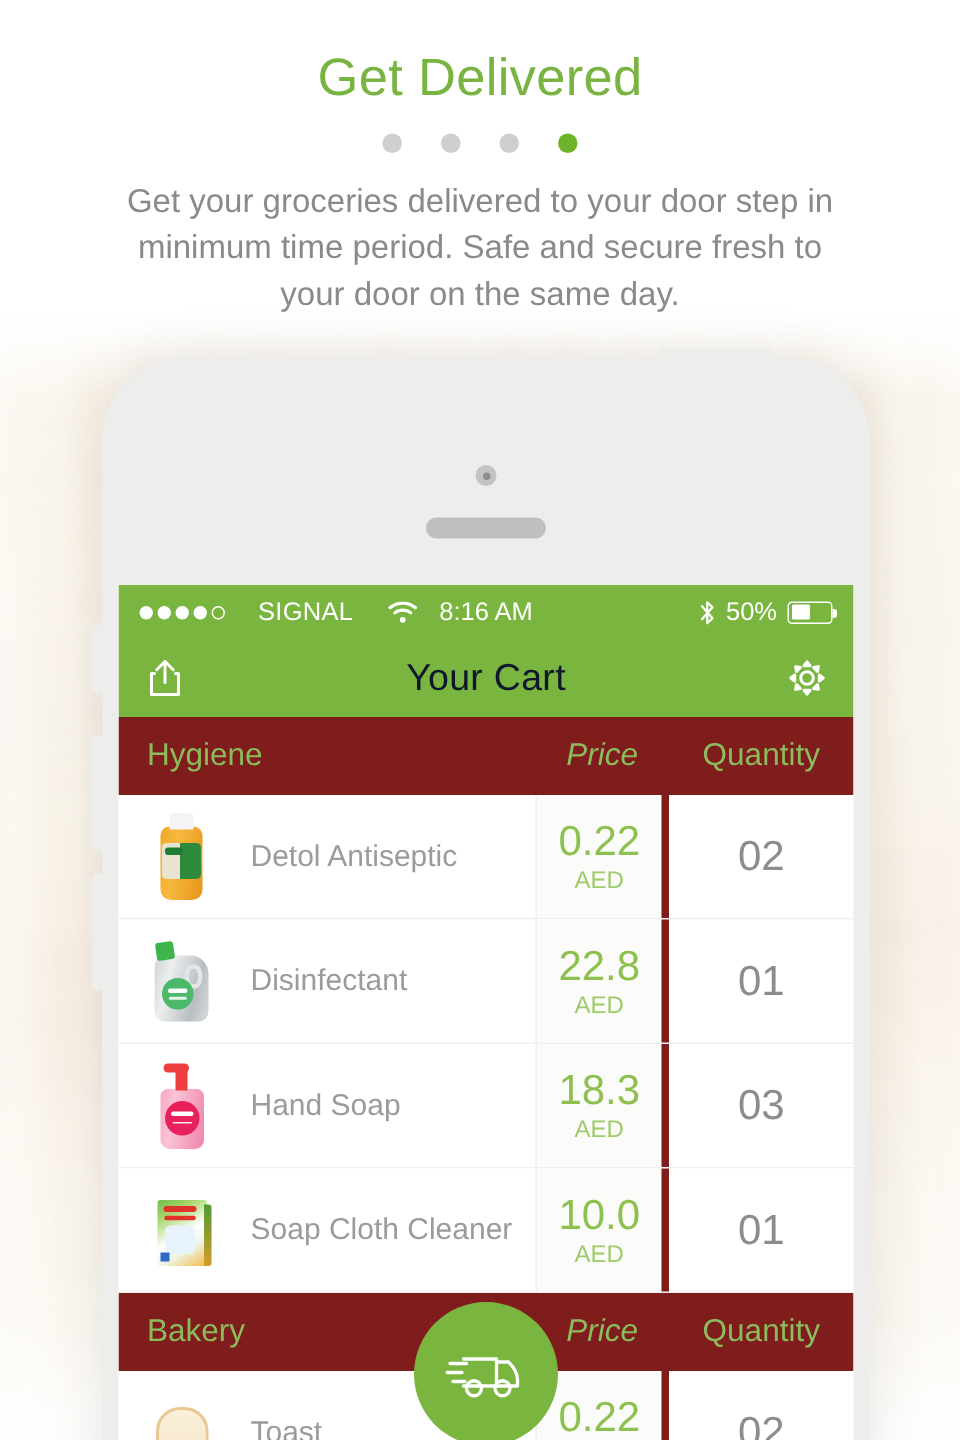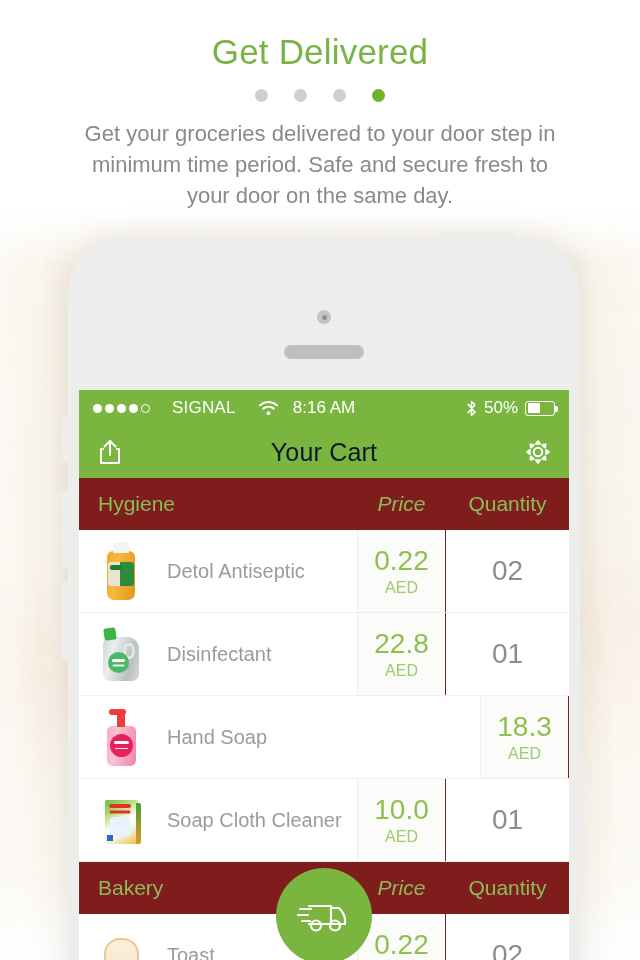--- a/index.html
+++ b/index.html
@@ -163,21 +163,21 @@
     height:83px; display:flex; align-items:stretch;
     border-bottom:1px solid #efefef; background:#fff;
   }
   .cell-name {
     flex:1; display:flex; align-items:center; gap:24px; padding-left:20px;
   }
   .thumb { width:44px; height:62px; position:relative; flex:0 0 44px; }
   .item-label { font-size:20px; color:#9b9b9b; }
   .cell-price {
     width:89px; background:#fbfbfa;
-    border-left:1px solid #efefef; border-right:1px solid #7f1d1d;
+    border-left:1px solid #efefef; border-right:5px solid #7f1d1d;
     display:flex; flex-direction:column; align-items:center; justify-content:center;
     line-height:1;
   }
   .price-val { font-size:28px; color:#8ec04f; }
   .price-cur { font-size:16px; color:#9ecb6b; margin-top:5px; }
   .cell-qty {
     width:123px; display:flex; align-items:center; justify-content:center;
     font-size:28px; color:#8c8c8c;
   }
 
@@ -421,20 +421,21 @@
                 <i class="pump"></i>
                 <i class="nozzle"></i>
                 <i class="lbl"></i>
             </div>
             <span class="item-label">Hand Soap</span>
           </div>
           <div class="cell-price">
             <span class="price-val">18.3</span>
             <span class="price-cur">AED</span>
           </div>
+          <div class="cell-qty">03</div>
         </div>
 
         <div class="row">
           <div class="cell-name">
             <div class="thumb t-box">
               <i class="body"></i>
                 <i class="side"></i>
                 <i class="arab"></i>
                 <i class="shirt"></i>
                 <i class="chip"></i>

